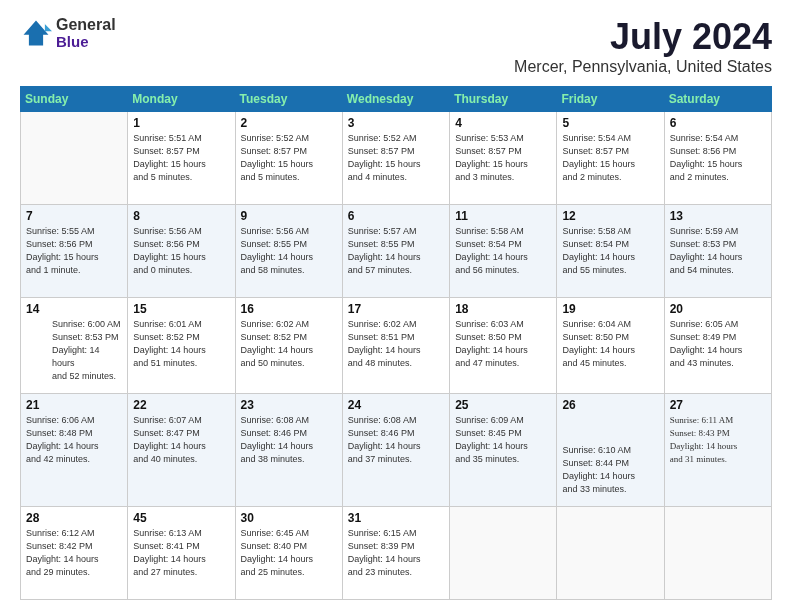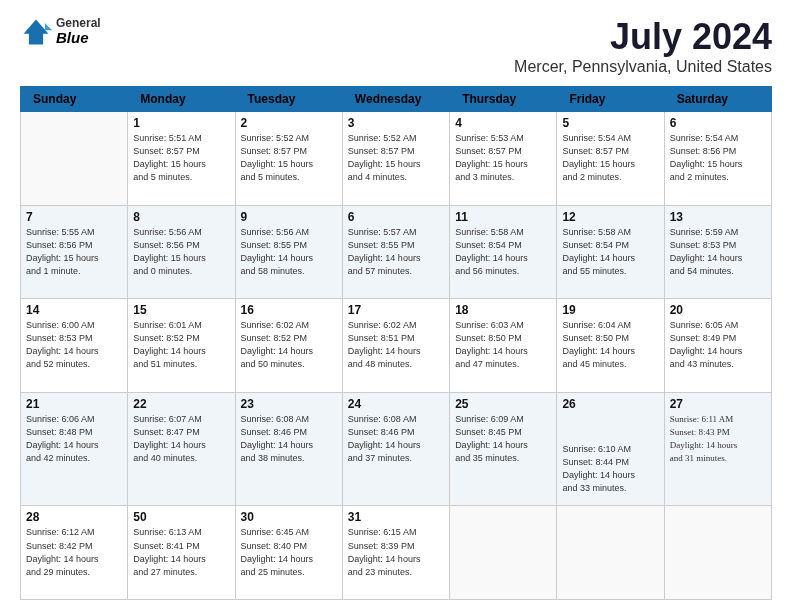--- a/index.html
+++ b/index.html
@@ -27,29 +27,28 @@
       display: flex;
       align-items: center;
       gap: 4px;
     }
     .logo-text {
       display: flex;
       flex-direction: column;
       line-height: 1.1;
     }
     .logo-general {
-      font-size: 12px;
+      font-size: 16px;
       font-weight: bold;
       color: #333;
     }
     .logo-blue {
       font-size: 15px;
       font-weight: bold;
-      color: #000000;
-      font-style: italic;
+      color: #4c1d95;
     }
     .logo-icon {
       width: 32px;
       height: 32px;
     }
     .title-block {
       text-align: right;
     }
     .main-title {
       font-size: 36px;
@@ -62,24 +61,24 @@
     }
     .calendar {
       flex: 1;
       border: 1px solid #ccc;
       border-collapse: collapse;
       width: 100%;
       table-layout: fixed;
     }
     .calendar th {
       background: #1a6faf;
-      color: #000000;
+      color: #86efac;
       font-size: 12px;
       font-weight: bold;
-      padding: 5px 12px;
+      padding: 5px 4px;
       text-align: left;
       border: 1px solid #1a6faf;
     }
     .calendar td {
       border: 1px solid #ccc;
       vertical-align: top;
       padding: 4px 5px;
       font-size: 9.5px;
       color: #333;
       height: 88px;
@@ -229,21 +228,21 @@
             <span class="day-num">13</span>
             <div class="day-info" style="white-space: pre-line;">Sunrise: 5:59 AM
 Sunset: 8:53 PM
 Daylight: 14 hours
 and 54 minutes.</div>
           </td>
         </tr>
         <tr>
           <td>
             <span class="day-num">14</span>
-            <div class="day-info" style="white-space: pre-line;">Sunrise: 6:00 AM
+            <div class="day-info" style="white-space: pre-line; margin-left: 26px;">Sunrise: 6:00 AM
 Sunset: 8:53 PM
 Daylight: 14 hours
 and 52 minutes.</div>
           </td>
           <td>
             <span class="day-num">15</span>
             <div class="day-info" style="white-space: pre-line;">Sunrise: 6:01 AM
 Sunset: 8:52 PM
 Daylight: 14 hours
 and 51 minutes.</div>
@@ -337,21 +336,21 @@
         </tr>
         <tr>
           <td>
             <span class="day-num">28</span>
             <div class="day-info" style="white-space: pre-line;">Sunrise: 6:12 AM
 Sunset: 8:42 PM
 Daylight: 14 hours
 and 29 minutes.</div>
           </td>
           <td>
-            <span class="day-num">50</span>
+            <span class="day-num">45</span>
             <div class="day-info" style="white-space: pre-line;">Sunrise: 6:13 AM
 Sunset: 8:41 PM
 Daylight: 14 hours
 and 27 minutes.</div>
           </td>
           <td>
             <span class="day-num">30</span>
             <div class="day-info" style="white-space: pre-line;">Sunrise: 6:45 AM
 Sunset: 8:40 PM
 Daylight: 14 hours

